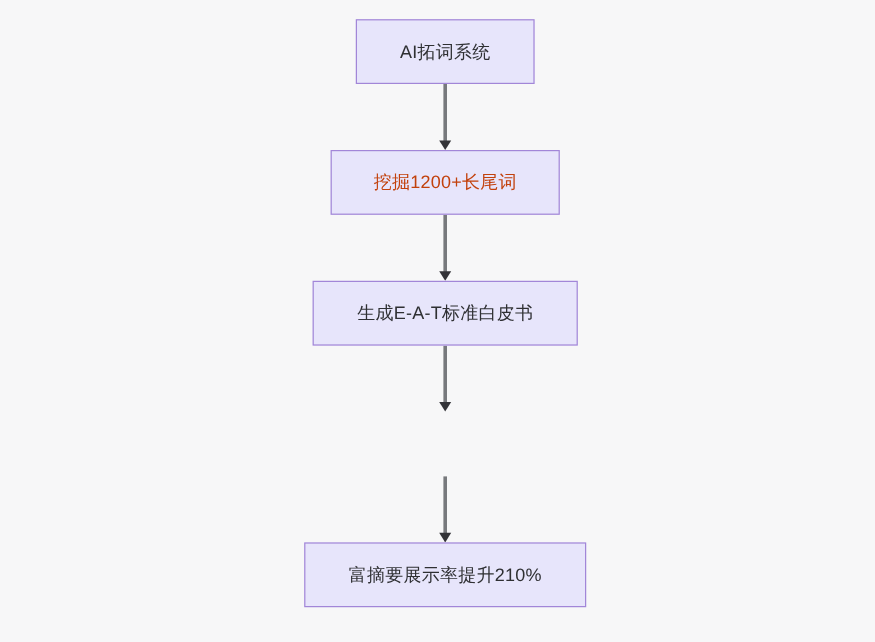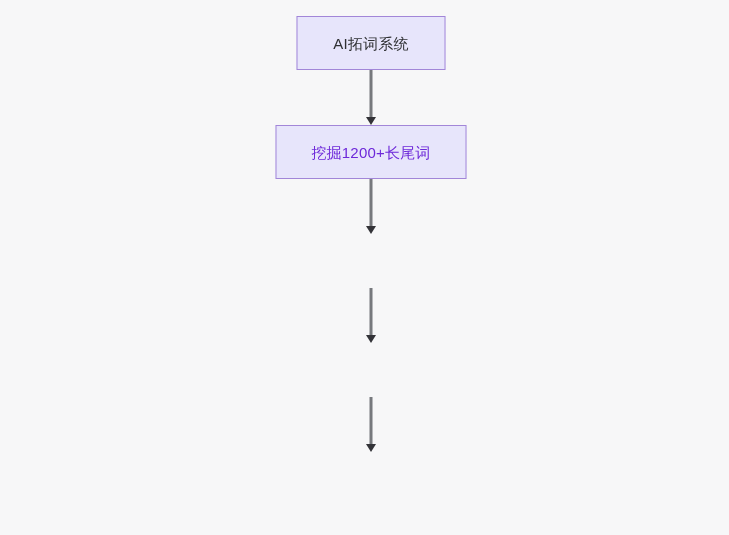--- a/index.html
+++ b/index.html
@@ -82,16 +82,22 @@
   </div>
   <div class="edge" style="left: 371px; top: 397px; height: 55px;">
     <div class="edge-line" style="height: 48px; background: rgb(119, 121, 125);"></div>
     <div class="edge-arrow" style="border-top-color: rgb(51, 51, 56);"></div>
   </div>
 
   <div class="node" style="left: 371px; top: 16px; width: 149px; background: rgb(231, 229, 251); border-color: rgb(162, 134, 216);">
     <span class="node-label" style="color: rgb(47, 48, 51);">AI拓词系统</span>
   </div>
   <div class="node" style="left: 371px; top: 125px; width: 191px; background: rgb(231, 229, 251); border-color: rgb(162, 134, 216);">
-    <span class="node-label" style="color: #6d28d9;">挖掘1200+长尾词</span>
+    <span class="node-label" style="color: #c2410c;">挖掘1200+长尾词</span>
+  </div>
+  <div class="node" style="left: 371px; top: 234px; width: 221px; background: rgb(231, 229, 251); border-color: rgb(162, 134, 216);">
+    <span class="node-label" style="color: rgb(47, 48, 51);">生成E-A-T标准白皮书</span>
+  </div>
+  <div class="node" style="left: 371px; top: 452px; width: 235px; background: rgb(231, 229, 251); border-color: rgb(162, 134, 216);">
+    <span class="node-label" style="color: rgb(47, 48, 51);">富摘要展示率提升210%</span>
   </div>
 
 </div>
 
 </body></html>

